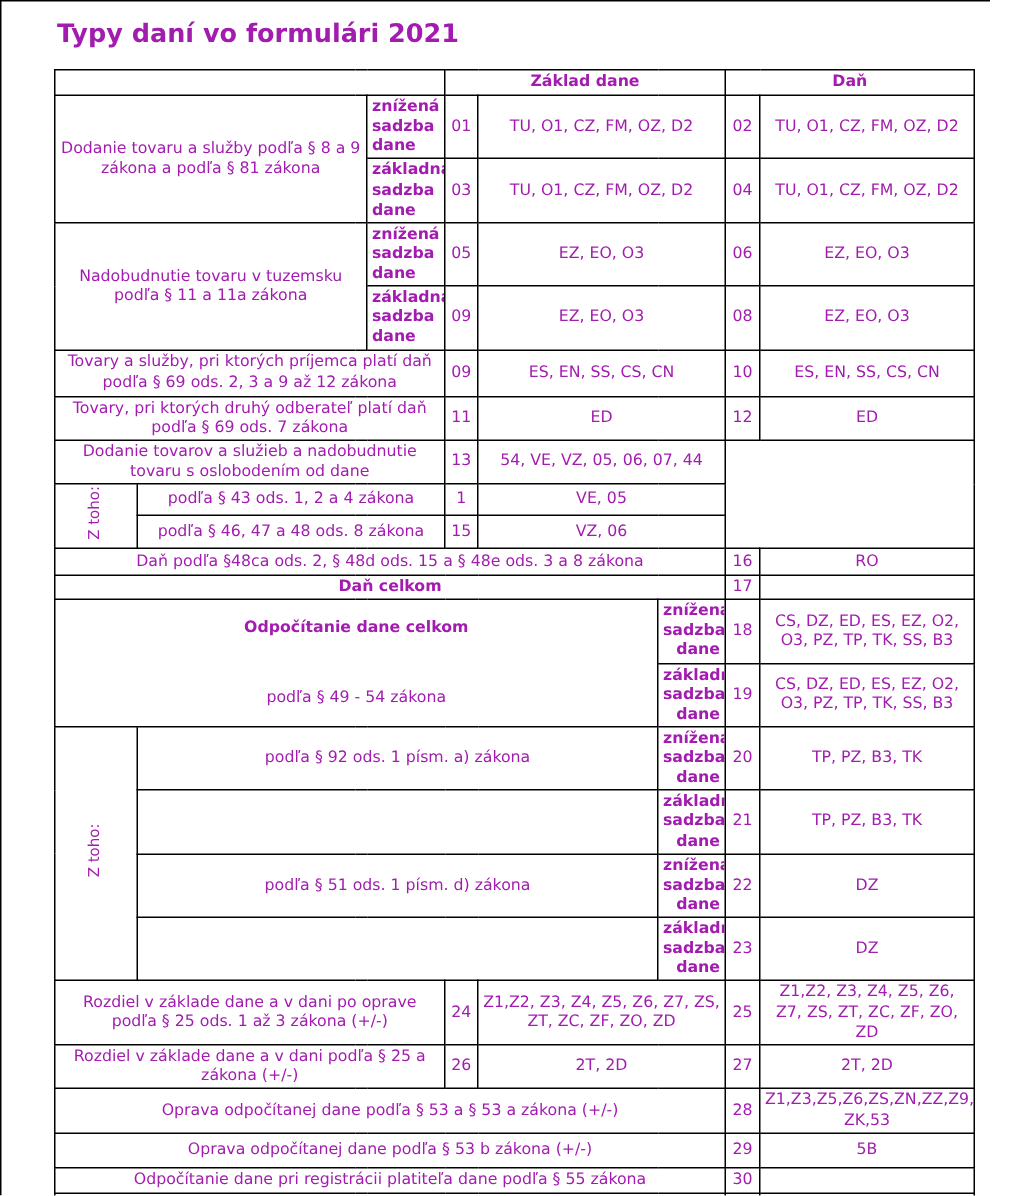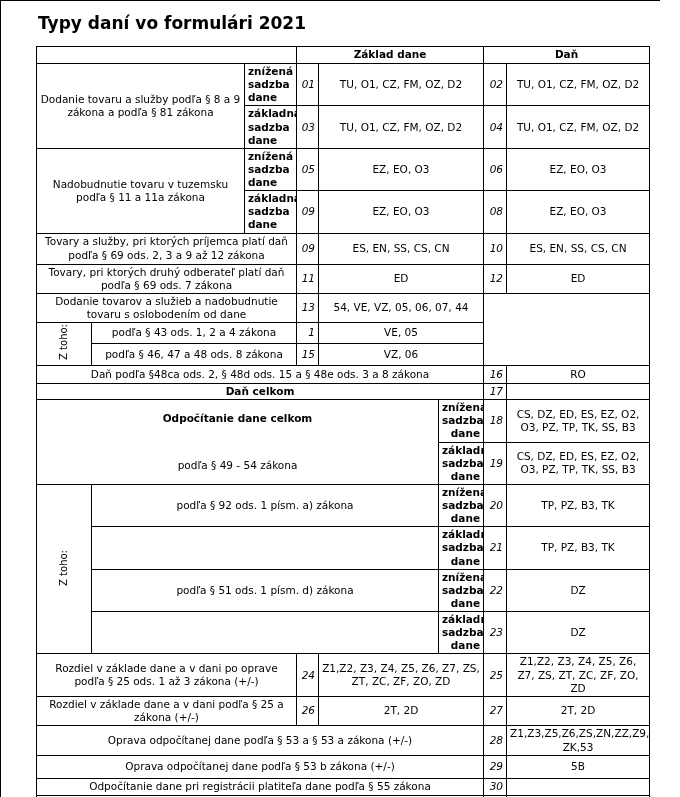--- a/index.html
+++ b/index.html
@@ -1,35 +1,35 @@
 <!DOCTYPE html>
 <html><head>
 <meta charset="utf-8">
 <style>
   html,body{margin:0;padding:0;background:#fff;}
   .page{
     width:660px;height:797px;background:#fff;position:relative;
     border-left:1px solid #000;border-top:1px solid #000;box-sizing:border-box;
-    font-family:"DejaVu Sans","Liberation Sans",sans-serif;color:#000000;
+    font-family:"DejaVu Sans","Liberation Sans",sans-serif;color:#a21caf;
   }
   .title{
     position:absolute;left:37px;top:12px;font-size:17px;font-weight:bold;
     letter-spacing:0px;
   }
   table.form{
     position:absolute;left:35px;top:45px;
     border-collapse:collapse;table-layout:fixed;width:613px;
   }
   table.form td,table.form th{
     border:1px solid #000;padding:1px 3px;font-size:10.5px;
     vertical-align:middle;overflow:hidden;line-height:1.25;
   }
   th.hdr{font-size:11px;font-weight:bold;text-align:center;padding:1px;}
   td.glabel{text-align:center;}
-  td.num{text-align:right;padding:1px 1px;font-style:italic;}
+  td.num{text-align:center;padding:1px 1px;}
   td.codes{text-align:center;padding:1px 2px;}
   td.sadzba{font-size:7.5px;font-weight:bold;line-height:1.15;padding:1px 2px;text-align:left;}
   td.sadzba-r{font-size:7.5px;font-weight:bold;line-height:1.15;padding:1px 2px;text-align:right;}
   td.ztoho{text-align:center;padding:0;}
   td.ztoho .rot{
     writing-mode:vertical-rl;transform:rotate(180deg);
     font-size:10px;white-space:nowrap;display:inline-block;
   }
   td.bottom{vertical-align:bottom;padding-bottom:2px;}
   td.boldlabel{font-weight:bold;}

